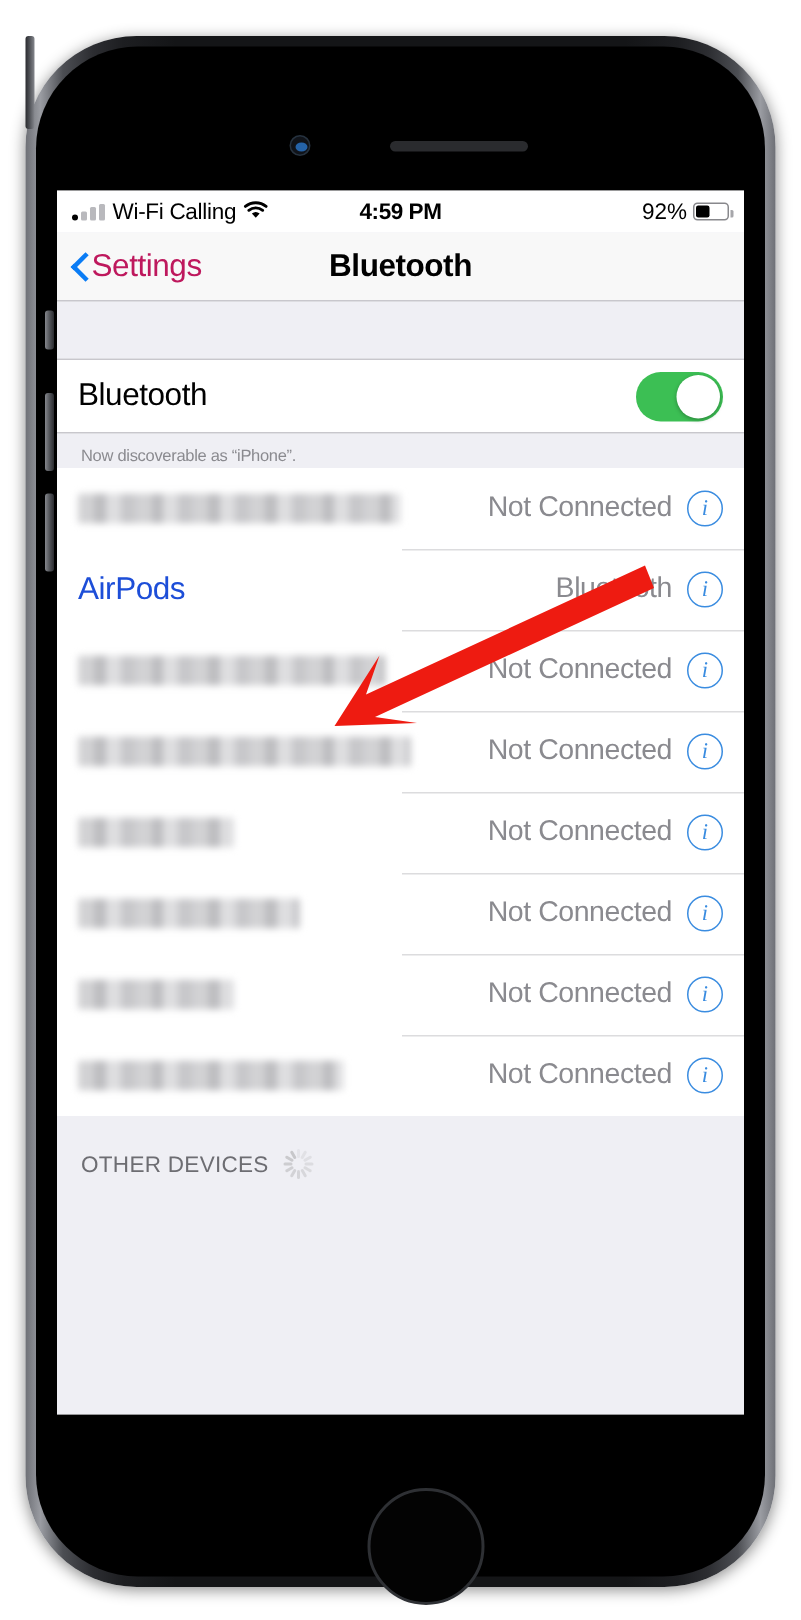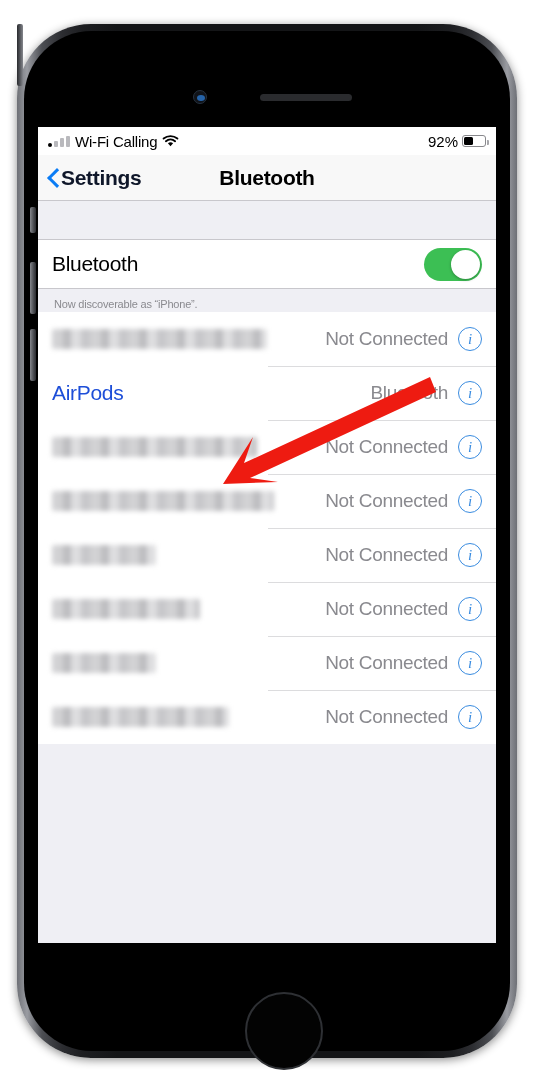--- a/index.html
+++ b/index.html
@@ -70,22 +70,22 @@
                  font-size:15px; position:relative; z-index:2;}
   #battery-shell{ width:24px; height:12px; border:1.4px solid #88888c; border-radius:3px; position:relative; }
   #battery-shell::after{ content:""; position:absolute; right:-4px; top:3.5px; width:2px; height:5px;
                  background:#a6a6aa; border-radius:0 1px 1px 0; }
   #battery-fill{ position:absolute; left:1.2px; top:1.2px; bottom:1.2px; width:9px;
                  background:#000; border-radius:1.5px; }
 
   
   #nav-bar{ height:46px; background:#f8f8f8; border-bottom:1px solid #c8c7cc;
             display:flex; align-items:center; position:relative; padding:0 10px; }
-  #back-button{ display:flex; align-items:center; gap:2px; color:#0f172a; font-size:21px;
-            letter-spacing:-.3px; cursor:pointer;font-weight:bold; }
+  #back-button{ display:flex; align-items:center; gap:2px; color:#be185d; font-size:21px;
+            letter-spacing:-.3px; cursor:pointer; }
   #chevron-left-icon{ display:inline-block; width:11px; height:19px; position:relative; }
   #chevron-left-icon::before{ content:""; position:absolute; left:2px; top:3px;
             width:11px; height:11px; border-left:3px solid #0a7cf5; border-bottom:3px solid #0a7cf5;
             transform:rotate(45deg); }
   #nav-title{ position:absolute; left:0; right:0; text-align:center; font-size:21px;
             font-weight:bold; color:#000; letter-spacing:-.3px; pointer-events:none; }
 
   
   #content{ height:742px; overflow:hidden; background:#efeff4; }
   .spacer-top{ height:38px; }
@@ -165,20 +165,21 @@
       </span>
       <span id="carrier-label">Wi-Fi Calling</span>
       <span>
         <svg width="17" height="13" viewBox="0 0 17 13">
           <path d="M8.5 12.2 L5.9 9.3 a4.2 4.2 0 0 1 5.2 0 Z" fill="#000"></path>
           <path d="M3.9 7.2 a7.2 7.2 0 0 1 9.2 0" stroke="#000" stroke-width="1.9" fill="none" stroke-linecap="round"></path>
           <path d="M1.6 4.6 a11 11 0 0 1 13.8 0" stroke="#000" stroke-width="1.9" fill="none" stroke-linecap="round"></path>
         </svg>
       </span>
     </div>
+    <div id="status-time">4:59 PM</div>
     <div id="status-right">
       <span>92%</span>
       <span id="battery-shell">
         <span id="battery-fill" style="width: 8.4px;"></span>
       </span>
     </div>
   </div>
 
   <div id="nav-bar">
     <div id="back-button">
@@ -237,19 +238,36 @@
           <span class="device-status">Not Connected</span>
           <span class="info-icon">i</span>
         </div>
         <div class="device-row">
           <span class="device-name blurred" style="width: 177px;"></span>
           <span class="device-status">Not Connected</span>
           <span class="info-icon">i</span>
         </div>
       </div>
 
+    <div class="section-header" style="padding-top:22px;">
+      <span>OTHER DEVICES</span>
+      <span id="scan-spinner">
+          <i style="transform: rotate(0deg); opacity: 0.25;"></i>
+          <i style="transform: rotate(30deg); opacity: 0.31;"></i>
+          <i style="transform: rotate(60deg); opacity: 0.37;"></i>
+          <i style="transform: rotate(90deg); opacity: 0.43;"></i>
+          <i style="transform: rotate(120deg); opacity: 0.49;"></i>
+          <i style="transform: rotate(150deg); opacity: 0.55;"></i>
+          <i style="transform: rotate(180deg); opacity: 0.61;"></i>
+          <i style="transform: rotate(210deg); opacity: 0.67;"></i>
+          <i style="transform: rotate(240deg); opacity: 0.73;"></i>
+          <i style="transform: rotate(270deg); opacity: 0.79;"></i>
+          <i style="transform: rotate(300deg); opacity: 0.85;"></i>
+          <i style="transform: rotate(330deg); opacity: 0.91;"></i>
+        </span>
+    </div>
 
   </div>
 
   <svg id="callout-arrow" viewBox="0 0 458 816">
     <polygon id="arrow-shape" points="185,357 215,310 206,336 392,250 398,265 212,351 240,355" fill="#ee1b11"></polygon>
   </svg>
 </div>
 
 </body></html>

